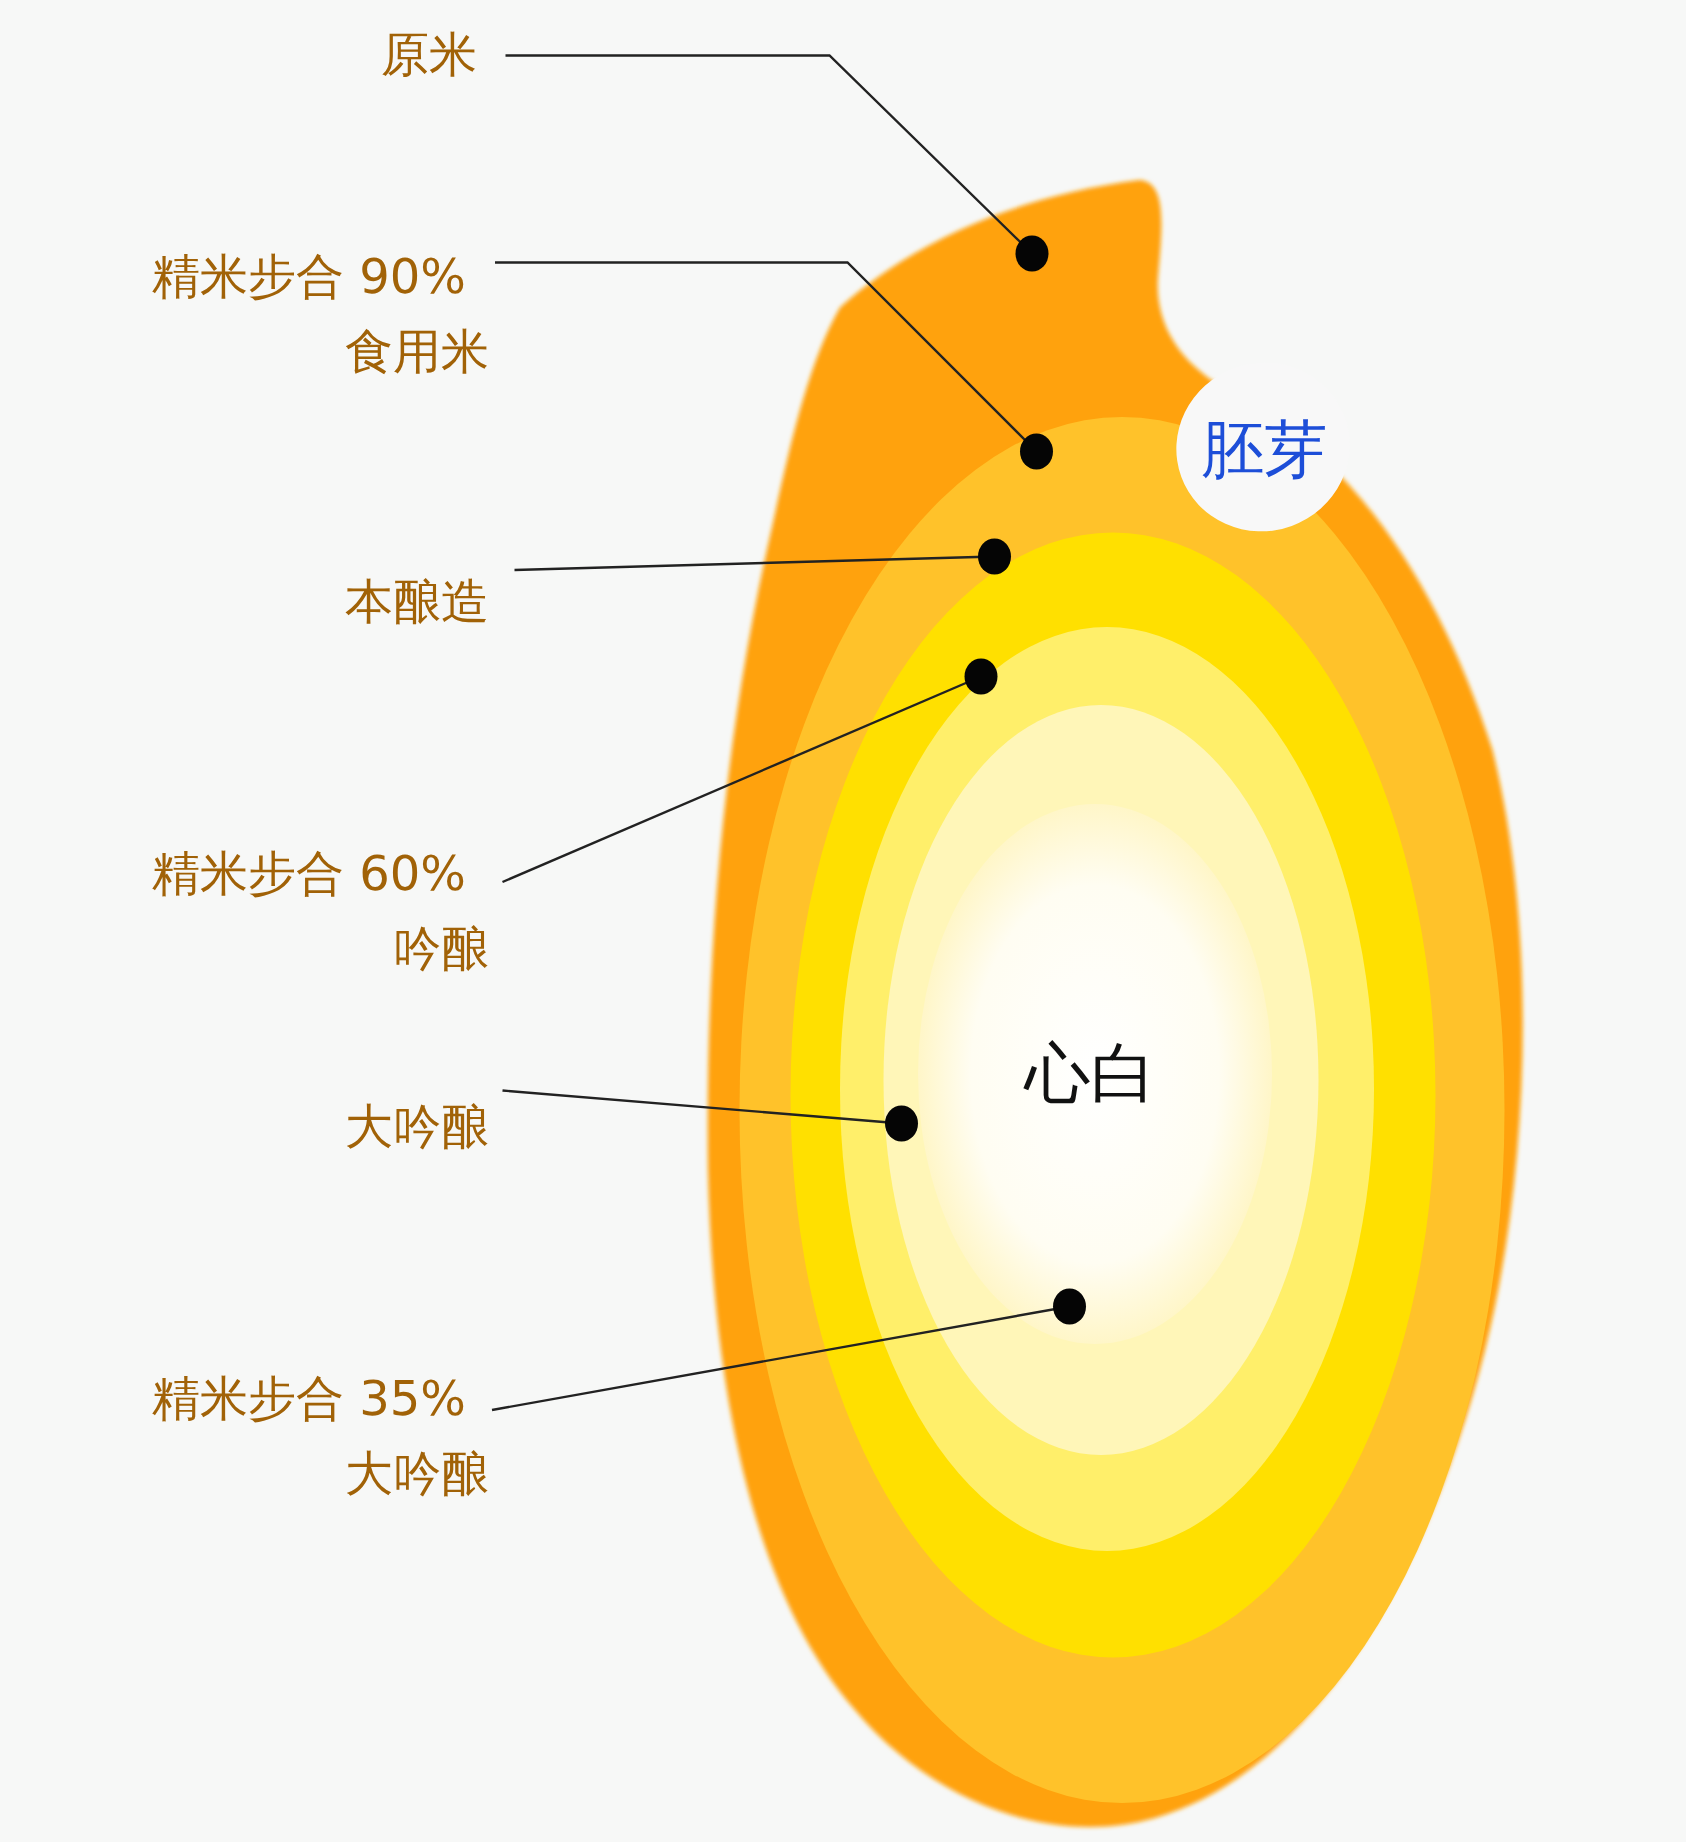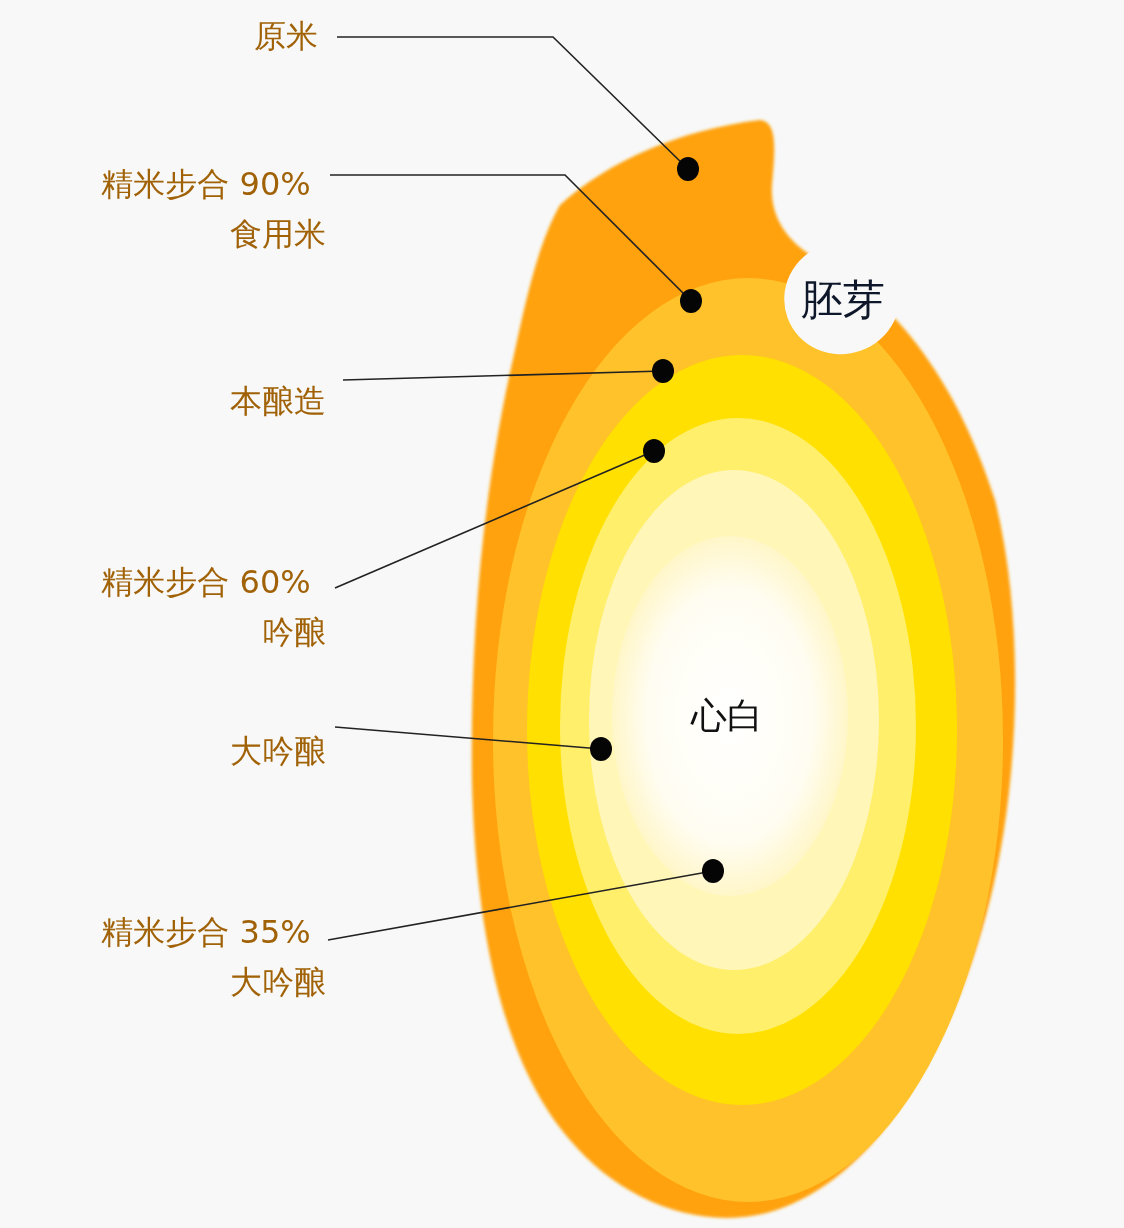--- a/index.html
+++ b/index.html
@@ -14,25 +14,25 @@
     position: absolute;
     color: #a16207;
     font-size: 32px;
     line-height: 1;
     white-space: nowrap;
     text-align: center;
   }
   .label .line1 { display: block; }
   .label .line2 { display: block; margin-top: 18px; text-align: right; }
   .core-label {
-    position: absolute; font-size: 36px; color: #111;
+    position: absolute; font-size: 44px; color: #111;
     transform: translate(-50%, -50%); white-space: nowrap;
   }
   .embryo-label {
-    position: absolute; font-size: 42px; color: #0f172a;
+    position: absolute; font-size: 42px; color: #1d4ed8;
     transform: translate(-50%, -50%); white-space: nowrap;
   }
 </style>
 </head>
 <body>
 
 <svg id="diagram-svg" width="1124" height="1228" viewBox="0 0 1124 1228">
   <defs>
     <radialGradient id="coreGrad" cx="50%" cy="50%" r="50%">
       <stop offset="0%" stop-color="#ffffff"></stop>

